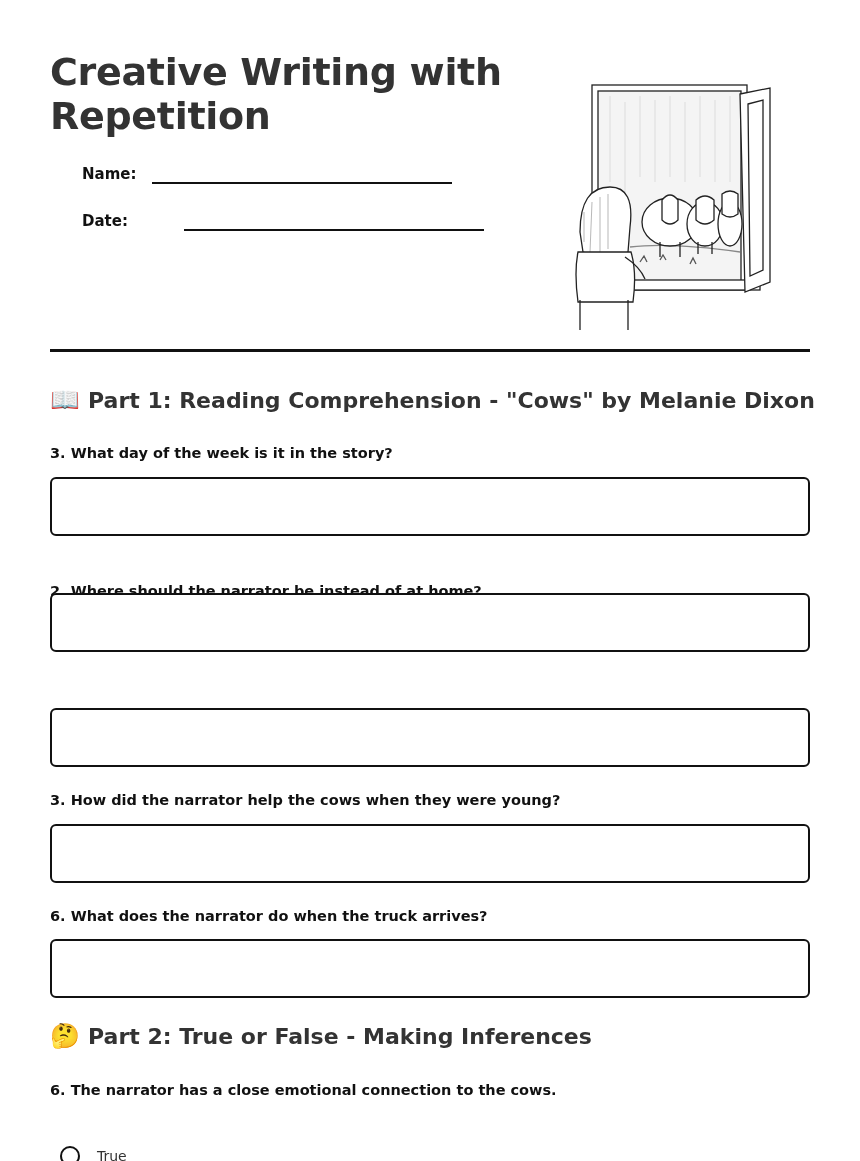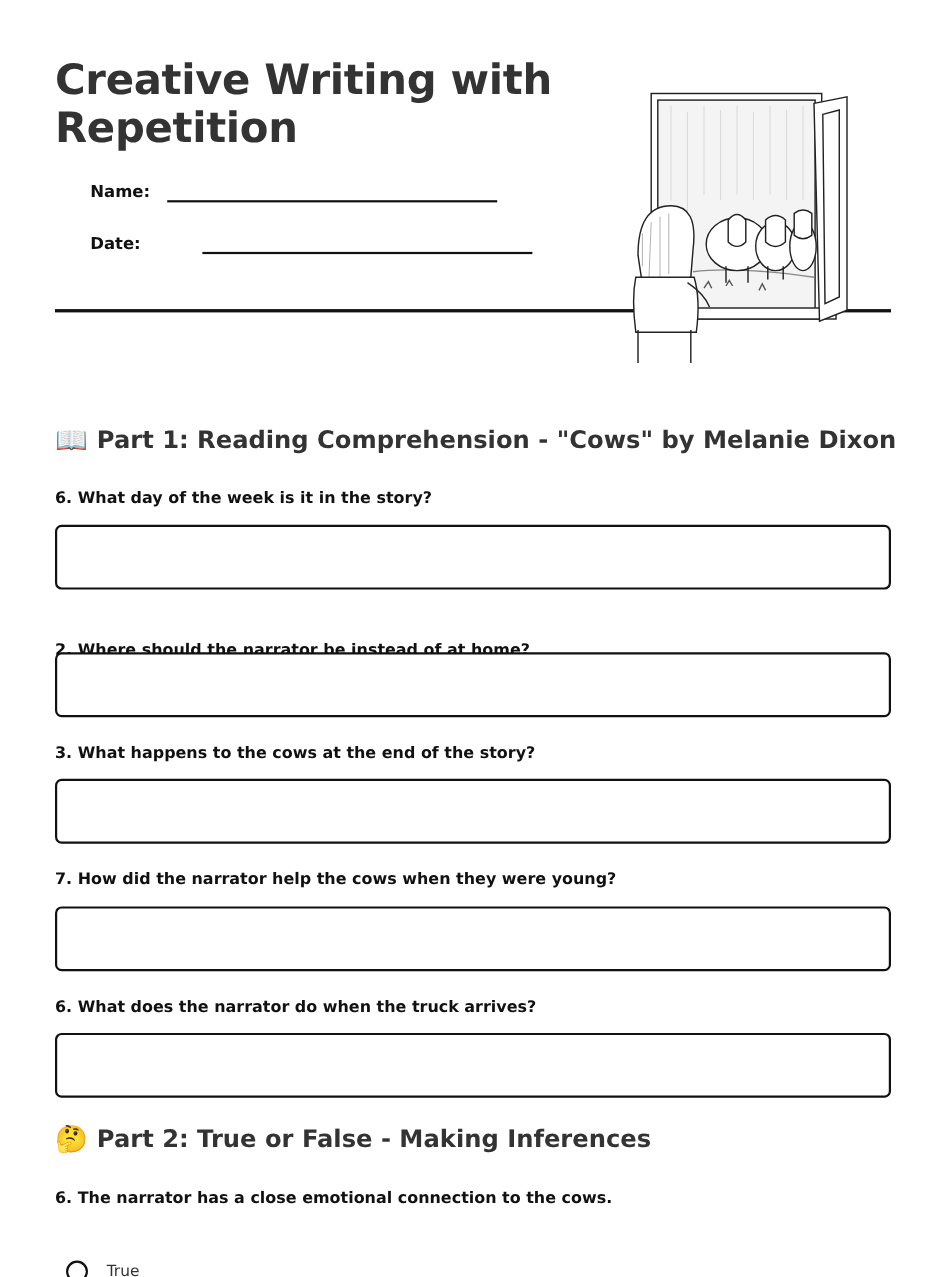--- a/index.html
+++ b/index.html
@@ -1,19 +1,19 @@
 <!DOCTYPE html>
 <html><head>
   <meta charset="utf-8">
   <style>
     html, body { margin: 0; padding: 0; background: #ffffff; }
     body { width: 860px; height: 1161px; overflow: hidden; position: relative;
       font-family: "DejaVu Sans", "Liberation Sans", sans-serif; color: #111; }
     .page { position: absolute; left: 50px; top: 0; width: 760px; }
-    .header { position: relative; height: 284px; border-bottom: 3px solid #111; box-sizing: border-box; }
+    .header { position: relative; height: 352px; border-bottom: 3px solid #111; box-sizing: border-box; }
     .title { position: absolute; left: 0; top: 50px; margin: 0; font-size: 38px; line-height: 44px;
       font-weight: bold; color: #333; letter-spacing: -0.3px; width: 470px; }
     .field { position: absolute; left: 0; display: flex; align-items: flex-start; margin-left: 32px; }
     .field-label { font-size: 15px; font-weight: bold; color: #111; width: 70px; }
     .field-line { width: 300px; height: 2px; background: #111; margin-top: 17px; }
     .illustration { position: absolute; left: 520px; top: 82px; width: 205px; height: 250px; }
     .section-title { position: absolute; left: 0; margin: 0; font-size: 22px; font-weight: bold; color: #333;
       display: flex; align-items: center; white-space: nowrap; }
     .section-icon { font-size: 24px; margin-right: 10px; width: 28px; display: inline-block; text-align: center; }
     .q-label { position: absolute; left: 0; font-size: 14.5px; font-weight: bold; color: #111; white-space: nowrap; }
@@ -82,30 +82,29 @@
       <path d="M55 175 q15 10 20 22"></path>
       <path d="M10 218 l0 30 M58 218 l0 30"></path>
     </svg>
   </div>
 
   <h2 class="section-title" style="top:386px;">
     <span class="section-icon">📖</span>
     <span>Part 1: Reading Comprehension - "Cows" by Melanie Dixon</span>
   </h2>
 
-  <div class="q-label" style="top:445px;">6. What day of the week is it in the story?</div>
+  <div class="q-label" style="top:445px;">3. What day of the week is it in the story?</div>
   <div class="answer-box" style="top:477px;"></div>
 
   <div class="q-label" style="top:561px;margin-top:22px;">2. Where should the narrator be instead of at home?</div>
   <div class="answer-box" style="top:593px;"></div>
 
-  <div class="q-label" style="top:677px;">3. What happens to the cows at the end of the story?</div>
   <div class="answer-box" style="top:708px;"></div>
 
-  <div class="q-label" style="top:792px;">7. How did the narrator help the cows when they were young?</div>
+  <div class="q-label" style="top:792px;">3. How did the narrator help the cows when they were young?</div>
   <div class="answer-box" style="top:824px;"></div>
 
   <div class="q-label" style="top:908px;">6. What does the narrator do when the truck arrives?</div>
   <div class="answer-box" style="top:939px;"></div>
 
   <h2 class="section-title" style="top:1022px;">
     <span class="section-icon">🤔</span>
     <span>Part 2: True or False - Making Inferences</span>
   </h2>
 

